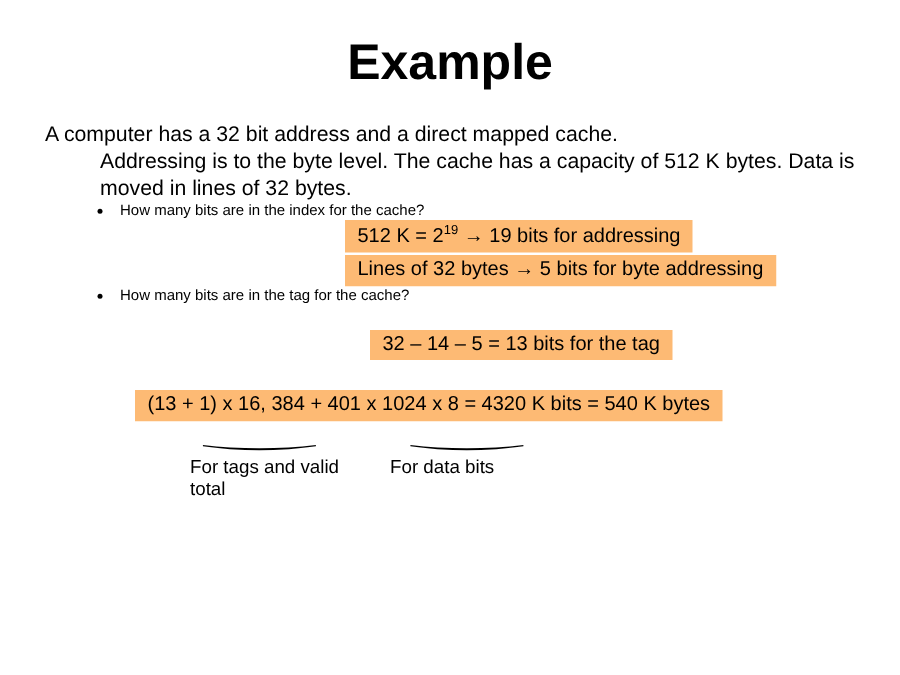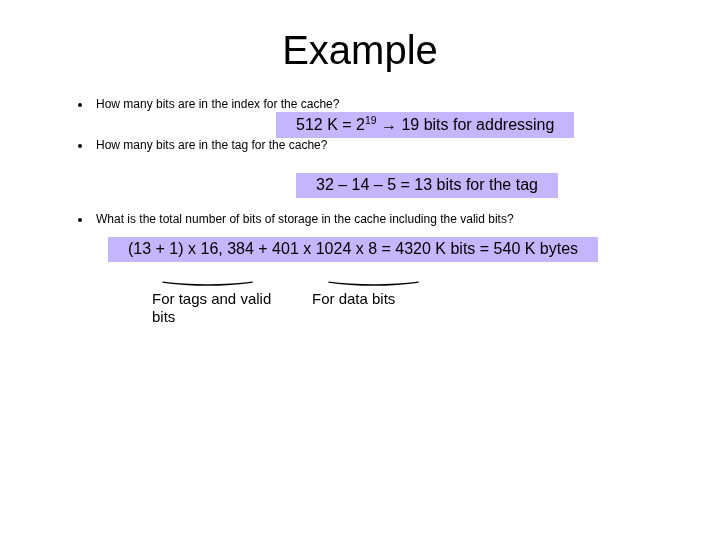--- a/index.html
+++ b/index.html
@@ -15,21 +15,21 @@
     position: relative;
     width: 720px;
     height: 540px;
     box-sizing: border-box;
     padding: 20px 36px 0 36px;
   }
   .title {
     text-align: center;
     font-size: 40px;
     margin: 8px 0 24px 0;
-    font-weight: normal;
+    font-weight: bold;
   }
   .intro {
     font-size: 17px;
     line-height: 1.25;
     margin: 0;
   }
   .indent {
     padding-left: 44px;
     display: block;
   }
@@ -40,22 +40,22 @@
     font-size: 12px;
     line-height: 1.25;
   }
   ul.bullets > li {
     padding-left: 4px;
     margin: 0;
   }
   .gap-med   { height: 14px; }
   .ansbox {
     display: inline-block;
-    background: #c4b5fd;
-    padding: 2px 20px;
+    background: #fdba74;
+    padding: 2px 10px;
     font-size: 16px;
     line-height: 1.3;
   }
   .ans-row1 { margin-left: 240px; }
   .ans-row2 { margin-left: 240px; margin-top: 2px; }
   .ans-row3 { margin-left: 240px; margin-top: 2px; }
   .ans-tag  { margin-left: 260px; margin-top: 20px; }
   .ans-tot  { margin-left: 72px;  margin-top: 10px; }
   sup { font-size: 0.65em; }
   .labels {
@@ -81,49 +81,53 @@
   .lab.left  { left: 116px; }
   .lab.right { left: 276px; }
 </style>
 </head>
 <body>
 
 <div class="slide">
 
   <h1 class="title">Example</h1>
 
+  <p class="intro">
+    <span>A computer has a 32 bit address and a direct mapped cache.</span><br>
+    <span class="indent">Addressing is to the byte level. The cache has a capacity of 512 K bytes. Data is moved in lines of 32 bytes.</span>
+  </p>
 
   <ul class="bullets">
     <li>How many bits are in the index for the cache?</li>
   </ul>
 
   <div class="ans-row1">
     <span class="ansbox">
       <span>512 K = 2</span><sup>19</sup><span> →  19 bits for addressing</span>
     </span>
+  </div>
+  <div class="ans-row2">
+    <span class="ansbox">Lines of 32 bytes → 5 bits for byte addressing</span>
   </div>
 
   <ul class="bullets">
     <li>How many bits are in the tag for the cache?</li>
   </ul>
 
   <div class="ans-tag">
     <span class="ansbox">32 – 14 – 5 = 13 bits for the tag</span>
   </div>
 
   <div class="gap-med"></div>
 
-  <ul class="bullets">
-    <li>What is the total number of bits of storage in the cache including the valid bits?</li>
-  </ul>
 
   <div class="ans-tot">
     <span class="ansbox">(13 + 1) x 16, 384 + 401 x 1024 x 8 = 4320 K bits = 540 K bytes</span>
   </div>
 
   <div class="labels">
     <div class="brace left">⏝</div>
     <div class="brace right">⏝</div>
-    <div class="lab left">For tags and valid bits</div>
+    <div class="lab left">For tags and valid total</div>
     <div class="lab right">For data bits</div>
   </div>
 
 </div>
 
 </body></html>

